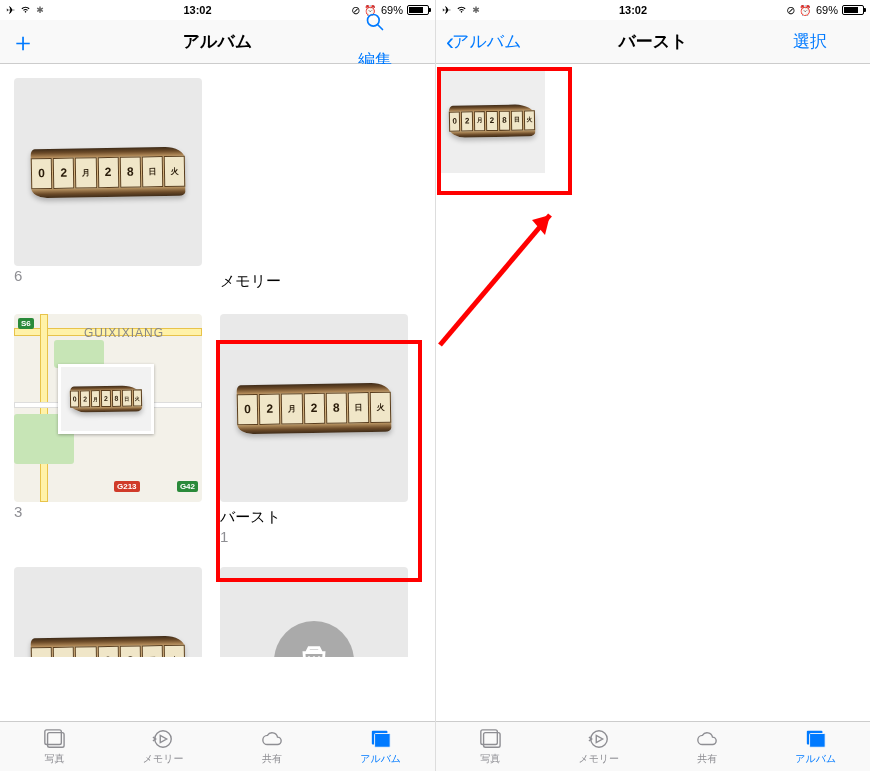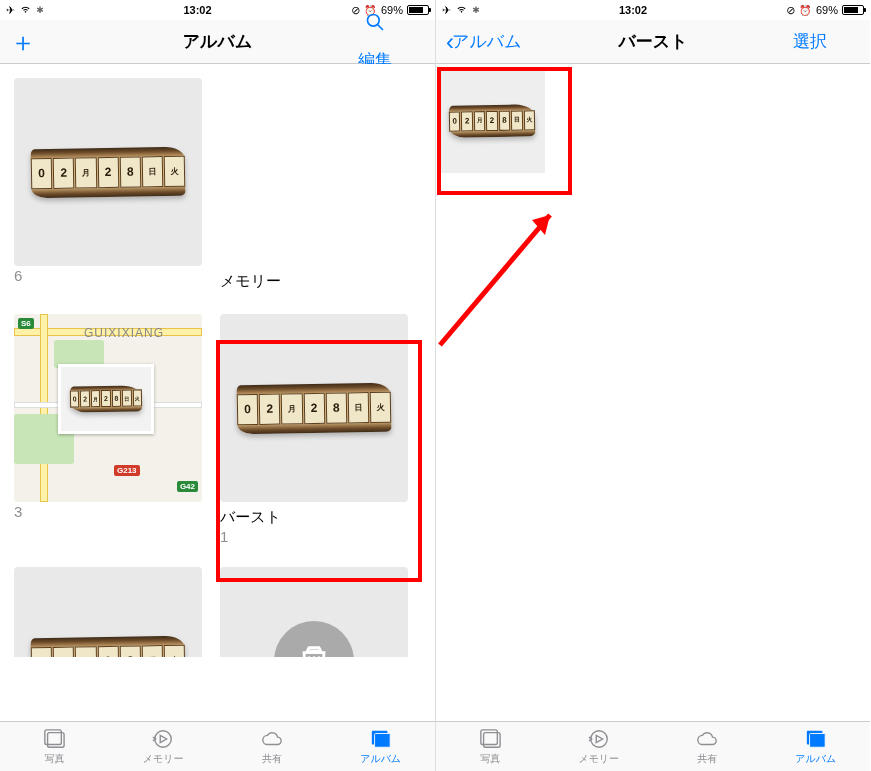--- a/index.html
+++ b/index.html
@@ -157,21 +157,21 @@
 .map-green.g2 { top: 100px; left:0; width: 60px; height: 50px; }
 .map-label {
   position: absolute; top: 12px; left: 70px;
   font-size: 12px; letter-spacing: 1px; color: #888;
 }
 .map-shield {
   position:absolute; font-size:8px; color:#fff;
   padding: 1px 3px; border-radius: 2px; font-weight:600;
 }
 .map-shield.s1 { background:#2a8a3a; top: 4px; left: 4px; text-align: right; }
-.map-shield.s2 { background:#d03b2a; bottom: 26px; left: 100px; }
+.map-shield.s2 { background:#d03b2a; bottom: 10px; left: 100px; }
 .map-shield.s3 { background:#2a8a3a; bottom: 10px; right: 4px; }
 .map-inset {
   position: absolute;
   top: 50px; left: 44px;
   width: 96px; height: 70px;
   background: #f2f2f2;
   border: 3px solid #fff;
   box-shadow: 0 1px 3px rgba(0,0,0,0.3);
   display:flex; align-items:center; justify-content:center;
 }

